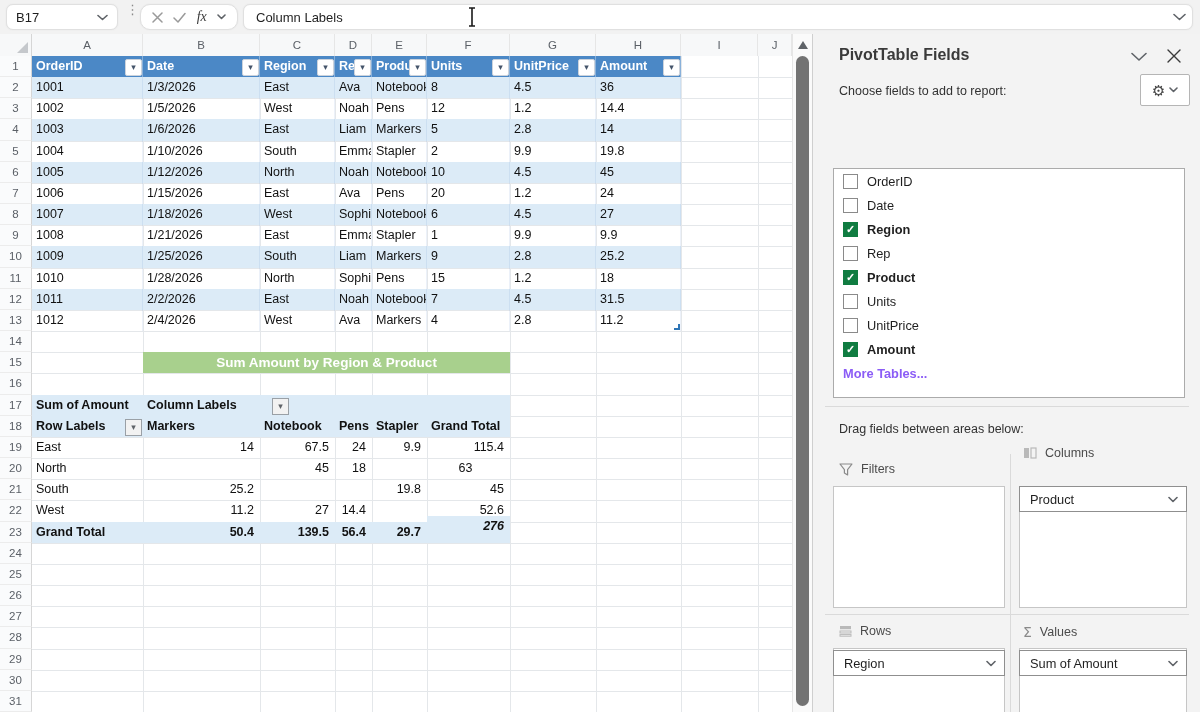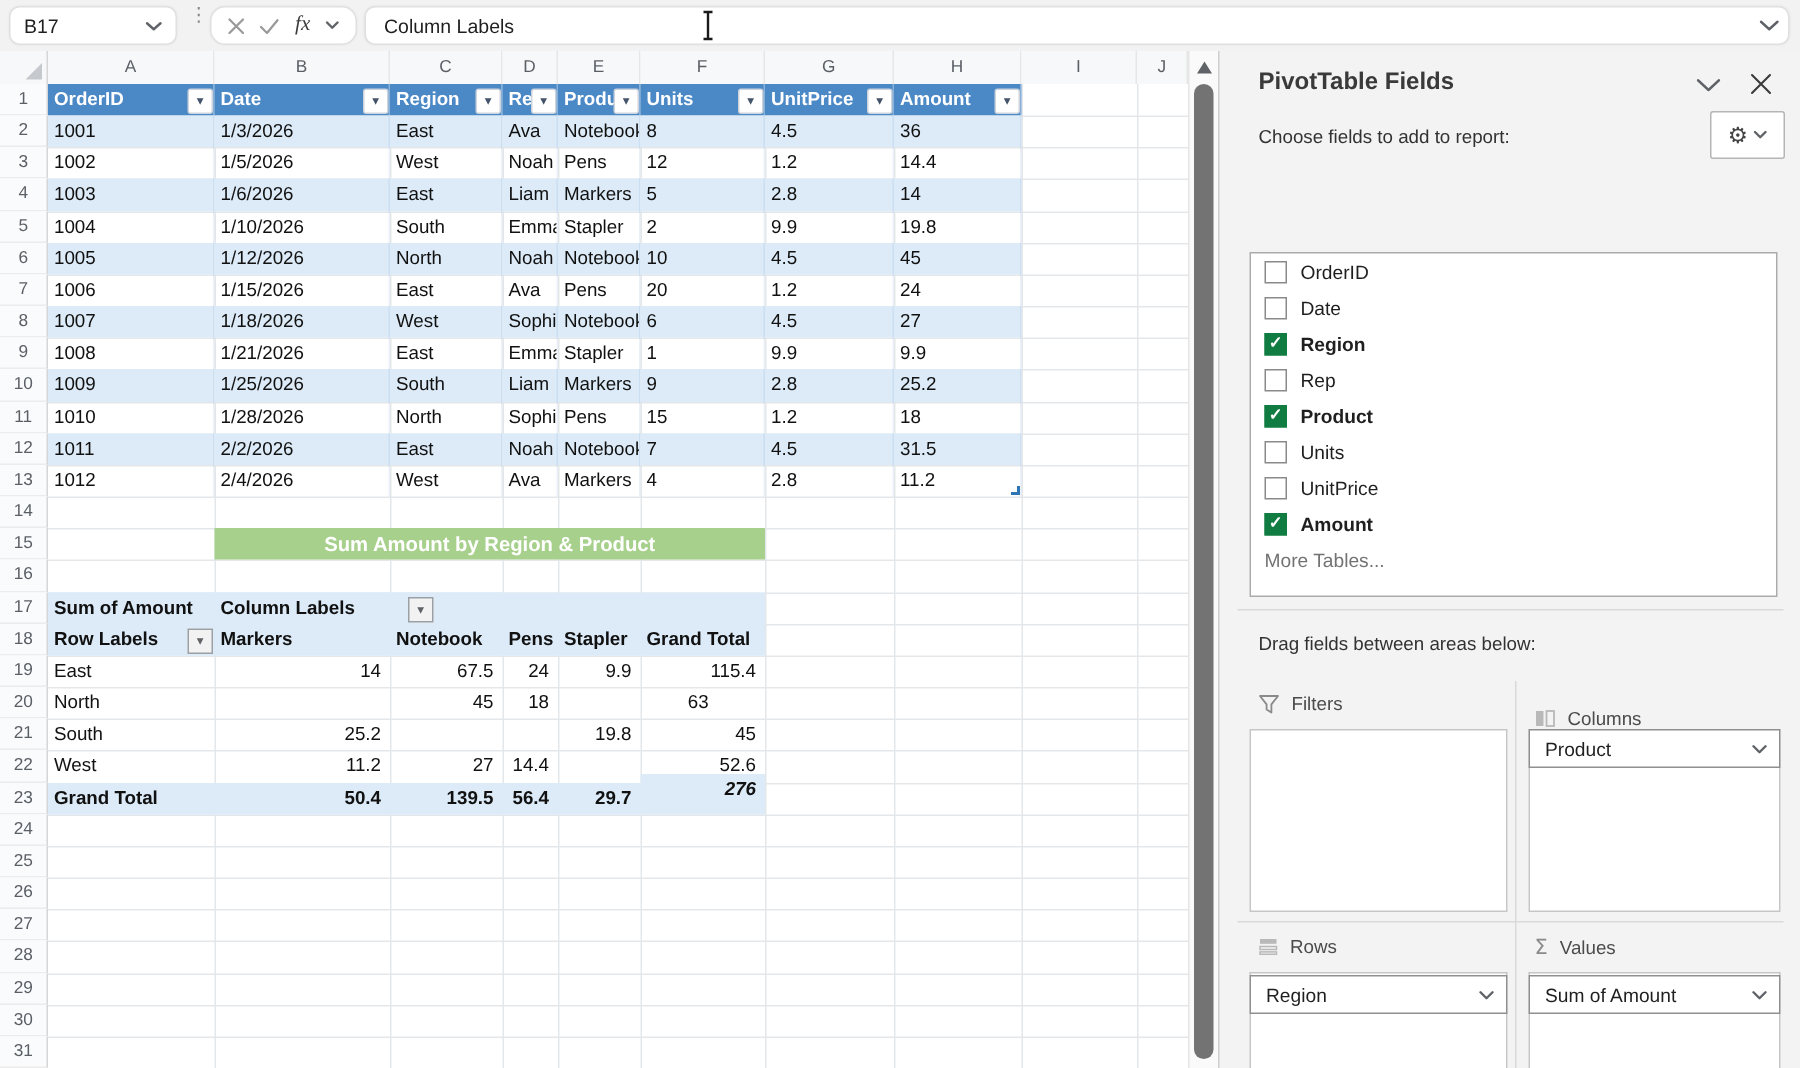--- a/index.html
+++ b/index.html
@@ -51,21 +51,21 @@
   #gearbtn .g{font-size:15px;color:#444;line-height:1;}
   #searchbox{left:20px;top:90px;width:352px;height:24px;background:#fff;border:1px solid #919191;box-sizing:border-box;display:flex;align-items:center;padding:0 8px;}
   #searchbox input{border:0;outline:0;flex:1;font-size:12.5px;font-family:inherit;color:#333;background:transparent;}
   #searchbox input::placeholder{color:#767676;}
   #fieldsbox{left:20px;top:134px;width:352px;height:230px;background:#fff;border:1px solid #ababab;box-sizing:border-box;overflow:hidden;}
   .fld{height:24px;display:flex;align-items:center;padding-left:9px;gap:9px;font-size:12.8px;color:#1f1f1f;cursor:pointer;}
   .fld.checked{font-weight:bold;}
   .cb{width:15px;height:15px;border:1px solid #8a8a8a;background:#fff;box-sizing:border-box;flex:0 0 15px;
       font-size:11px;line-height:13px;text-align:center;color:#fff;}
   .cb.on{background:var(--check);border-color:var(--check);}
-  #moretables{height:24px;display:flex;align-items:center;padding-left:9px;font-size:12.8px;color:#737373;cursor:pointer;}
+  #moretables{height:24px;display:flex;align-items:center;padding-left:9px;font-size:12.8px;color:#8b5cf6;cursor:pointer;font-weight:bold;}
   #sep1{left:12px;top:372px;width:364px;height:1px;background:#dadada;}
   #draglbl{left:26px;top:388px;font-size:12.5px;color:#323232;}
   #vdiv{left:197px;top:420px;width:1px;height:258px;background:#dadada;}
   #hdiv{left:12px;top:580px;width:364px;height:1px;background:#dadada;}
   .areahdr{display:flex;align-items:center;gap:8px;font-size:12.5px;color:#4b4b4b;}
   .zonebox{position:absolute;background:#fff;border:1px solid #c6c6c6;box-sizing:border-box;}
   .pill{position:absolute;height:26px;background:#fff;border:1px solid #8f8f8f;box-sizing:border-box;display:flex;align-items:center;justify-content:space-between;padding:0 8px 0 10px;font-size:12.8px;color:#1f1f1f;cursor:pointer;}
   .sigma{font-size:14px;color:#8a8a8a;font-family:"DejaVu Sans",sans-serif;}
 </style>
 </head>
@@ -402,21 +402,21 @@
   <div class="abs" id="draglbl">Drag fields between areas below:</div>
   <div class="abs" id="vdiv"></div>
   <div class="abs" id="hdiv"></div>
 
   <div class="abs areahdr" style="left:26px;top:428px;">
     <svg width="14" height="13">
         <path d="M1,1 H13 L8.6,6.6 V12 L5.4,10 V6.6 Z" fill="none" stroke="#8a8a8a" stroke-width="1.2" stroke-linejoin="round"></path>
       </svg>
     <span>Filters</span>
   </div>
-  <div class="abs areahdr" style="left:210px;top:438px;">
+  <div class="abs areahdr" style="left:210px;top:412px;">
     <svg width="14" height="12">
         <rect x="1" y="1" width="5" height="10" fill="#b9b9b9"></rect>
         <rect x="8" y="1" width="5" height="10" fill="none" stroke="#b9b9b9" stroke-width="1.2"></rect>
       </svg>
     <span>Columns</span>
   </div>
   <div class="abs zonebox" style="left:20px;top:452px;width:172px;height:122px;"></div>
   <div class="abs zonebox" style="left:206px;top:452px;width:168px;height:122px;"></div>
   <div class="pill" style="left:206px;top:452px;width:168px;">
     <span>Product</span>

